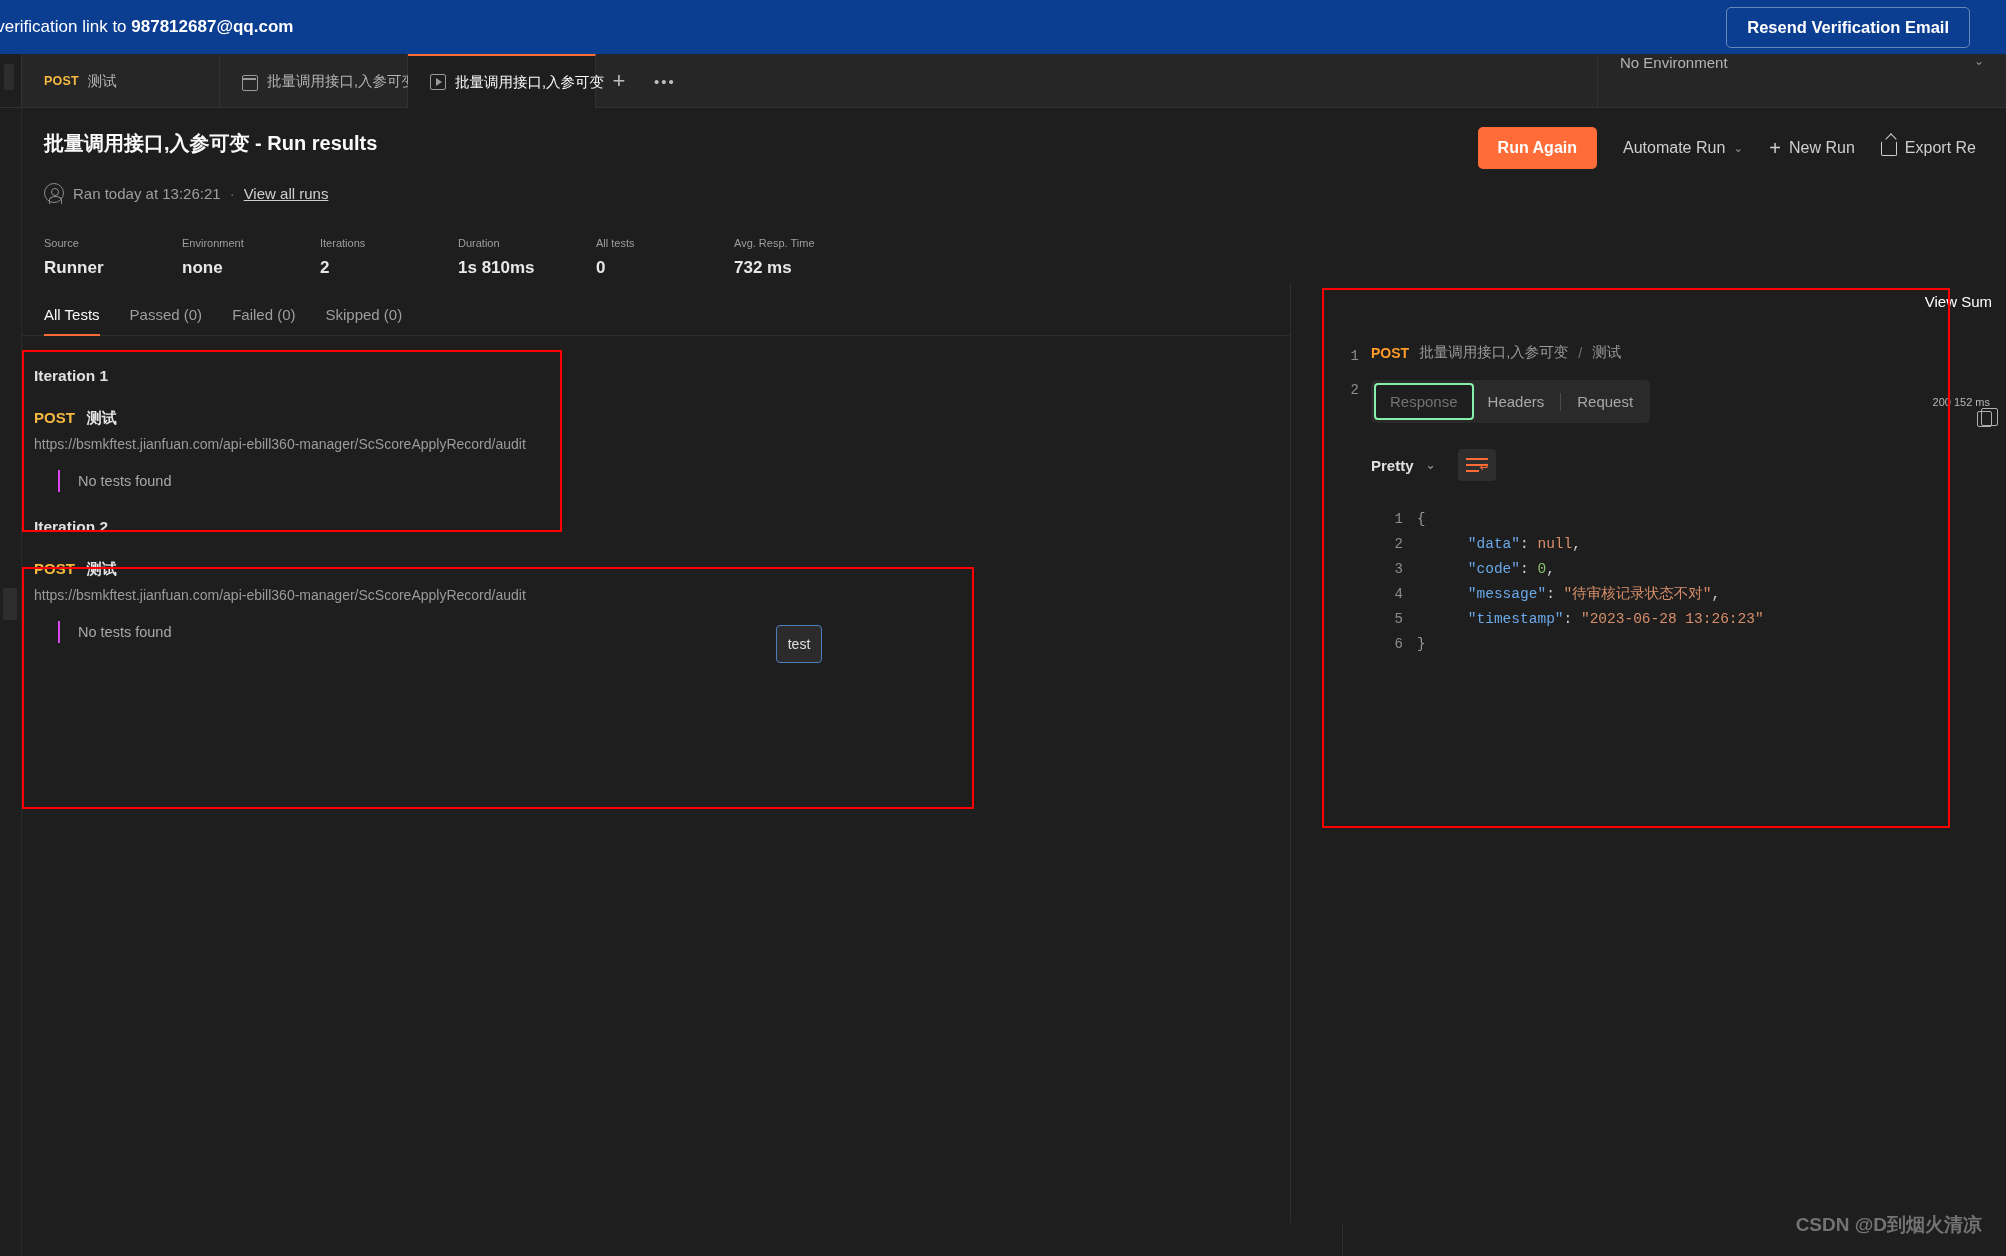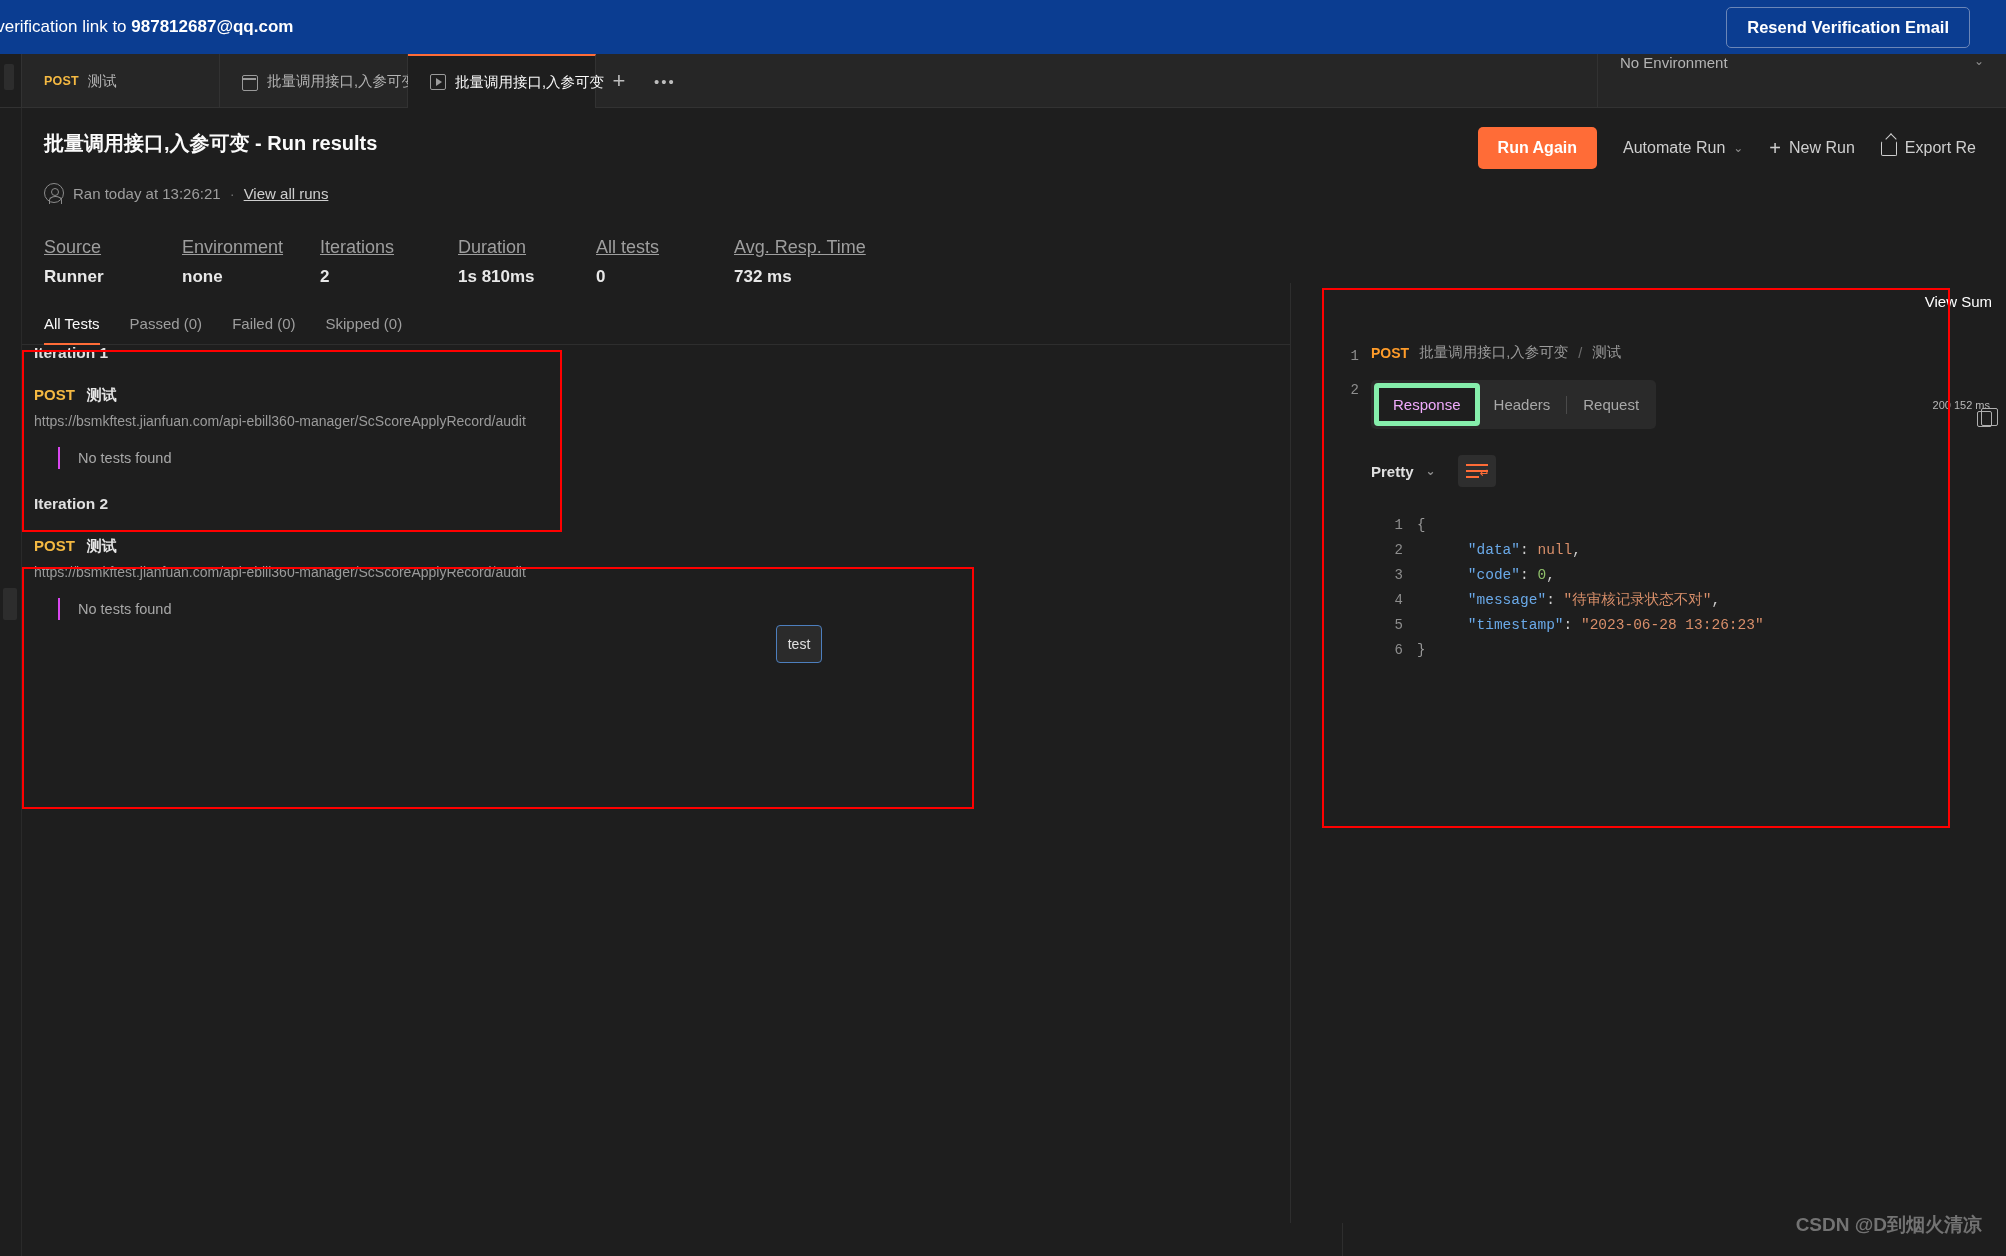--- a/index.html
+++ b/index.html
@@ -140,41 +140,41 @@
   }
   .dot-sep { color: #6e6e6e; }
   .link-underline {
     color: #cfcfcf; text-decoration: underline; cursor: pointer;
   }
 
   
   .stats { display: flex; padding: 34px 0 0 22px; }
   .stat { width: 138px; }
   .stat.wide { width: 150px; }
-  .stat-label { color: #9e9e9e; font-size: 18px; text-decoration: underline; }
+  .stat-label { color: #9e9e9e; font-size: 11px; }
   .stat-value { color: #e8e8e8; font-size: 17px; font-weight: bold; margin-top: 9px; }
 
   
   .filters {
     display: flex; align-items: flex-end; gap: 30px;
     padding: 28px 0 0 22px; border-bottom: 1px solid #2e2e2e;
     width: 1984px; margin-left: -0px;
   }
   .ftab {
     color: #9e9e9e; font-size: 15px; padding-bottom: 12px; cursor: pointer;
     position: relative; white-space: nowrap;
   }
   .ftab.active { color: #fafafa; }
   .ftab.active::after {
     content: ""; position: absolute; left: 0; right: 0; bottom: -1px;
     height: 2.5px; background: #ff6c37;
   }
 
   
-  .runlist { position: absolute; left: 22px; top: 320px; width: 1320px; }
+  .runlist { position: absolute; left: 22px; top: 343px; width: 1320px; }
   .iter-title { color: #e0e0e0; font-size: 15.5px; font-weight: bold; }
   .req-row { position: relative; }
   .req-head {
     display: flex; align-items: baseline; gap: 12px;
   }
   .req-method { color: #f5b942; font-size: 15px; font-weight: bold; }
   .req-name { color: #e6e6e6; font-size: 15px; font-weight: bold; }
   .req-url { color: #9b9b9b; font-size: 14px; margin-top: 8px; }
   .req-status {
     position: absolute; right: 0; top: 22px;
@@ -227,21 +227,21 @@
     margin-top: 18px; padding-right: 16px;
   }
   .resp-tabs {
     display: flex; align-items: center; background: #2a2a2a;
     border-radius: 5px; padding: 3px;
   }
   .rtab {
     padding: 8px 14px; color: #a8a8a8; font-size: 15px; cursor: pointer;
     border-radius: 4px; white-space: nowrap;
   }
-  .rtab.active { background: #1e1e1e; color: #f0abfc; border: 5px solid #86efac; }
+  .rtab.active { background: #1e1e1e; color: #737373; border: 2px solid #86efac; }
   .rtab-div { width: 1px; height: 18px; background: #4a4a4a; margin: 0 2px; }
   .resp-meta { display: flex; align-items: flex-end; gap: 3px; color: #b8b8b8; font-size: 11px; white-space: nowrap; }
 
   .resp-toolbar {
     display: flex; align-items: center; gap: 22px;
     margin-top: 26px;
   }
   .pretty-sel {
     display: flex; align-items: center; gap: 12px;
     color: #e0e0e0; font-size: 15px; font-weight: bold; cursor: pointer;

